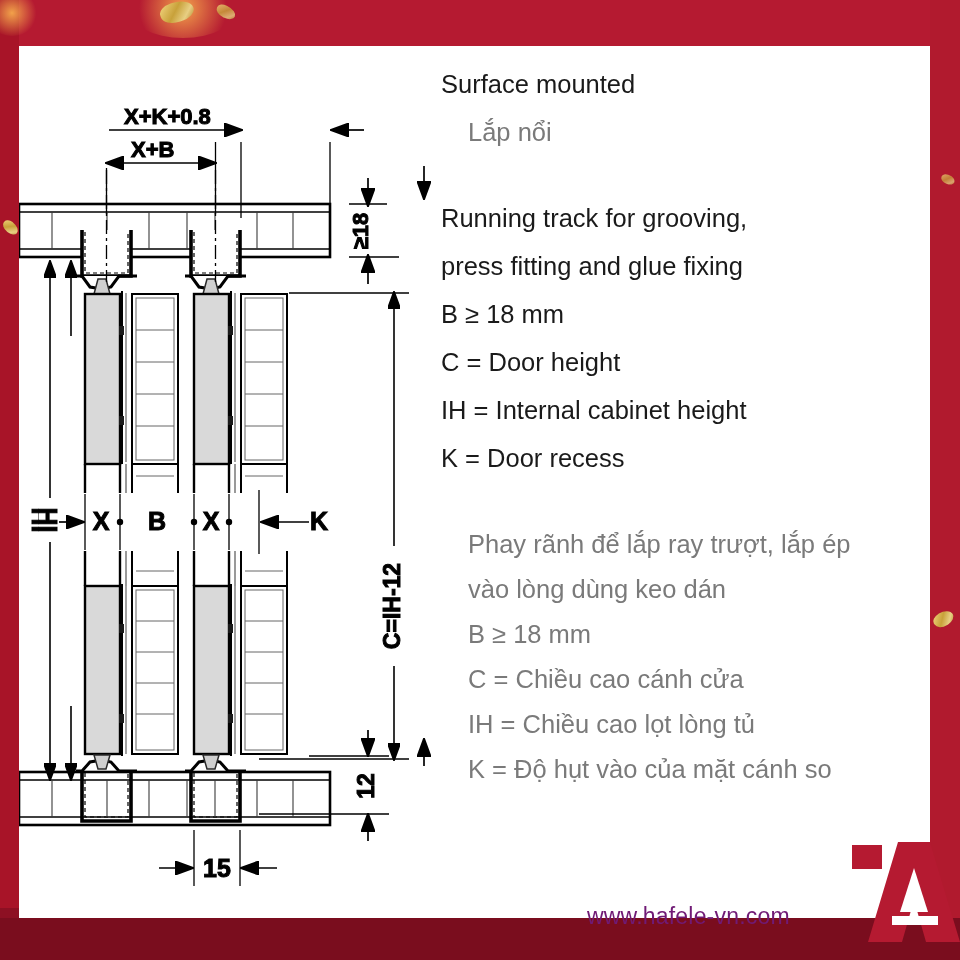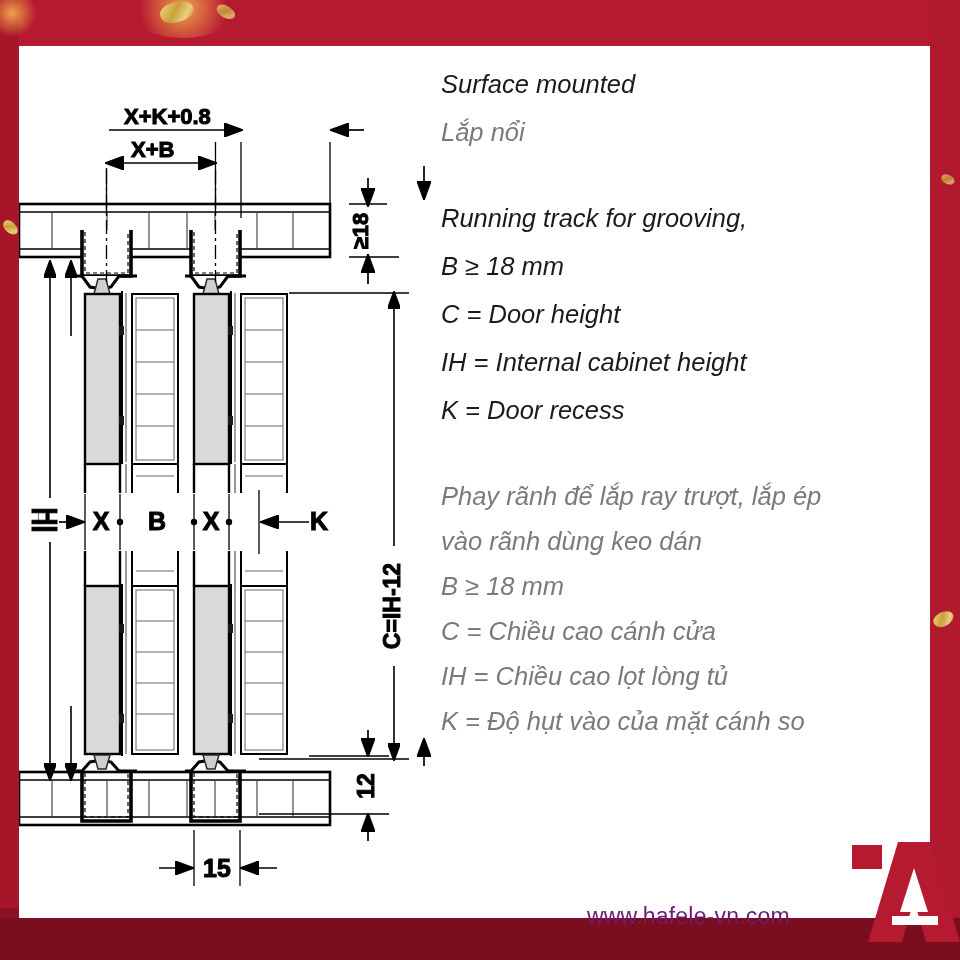--- a/index.html
+++ b/index.html
@@ -22,22 +22,22 @@
   .confetti{position:absolute;border-radius:40% 55% 45% 50%;
             background:linear-gradient(135deg,#f3d680 0%,#c8a13a 45%,#e8cf83 75%,#b5892c 100%);}
   .glow{position:absolute;border-radius:50%;
         background:radial-gradient(circle,rgba(255,186,80,.85) 0%,rgba(214,60,55,0) 70%);}
 
   
   .canvas{position:absolute;left:19px;top:46px;width:911px;height:872px;background:#fff;}
 
   
   .textcol{position:absolute;left:441px;top:72px;width:500px;}
-  .t-line{font-size:25.5px;line-height:1.0;color:#1a1a1a;white-space:nowrap;font-style:italic;}
-  .t-line.grey{color:#7a7a7a;}
+  .t-line{font-size:25.5px;line-height:1.0;color:#1a1a1a;white-space:nowrap;}
+  .t-line.grey{color:#7a7a7a;margin-left:27px;}
   .t-gap-lg{height:38px;}
   .t-row{height:48px;display:flex;align-items:flex-start;}
   .t-row-tight{height:45px;display:flex;align-items:flex-start;}
   .t-indent{padding-left:40px;}
 
   .weburl{position:absolute;left:587px;top:903px;font-size:23px;color:#701a75;
           letter-spacing:.2px;white-space:nowrap;}
 
   
   .logo{position:absolute;left:852px;top:842px;width:108px;height:100px;overflow:hidden;}
@@ -319,39 +319,42 @@
     <div class="t-row">
       <span class="t-line grey">Lắp nổi</span>
     </div>
 
     <div class="t-gap-lg"></div>
 
     <div class="t-row">
       <span class="t-line">Running track for grooving,</span>
     </div>
     <div class="t-row">
+      <span class="t-line">press fitting and glue fixing</span>
+    </div>
+    <div class="t-row">
       <span class="t-line">B ≥ 18 mm</span>
     </div>
     <div class="t-row">
       <span class="t-line">C = Door height</span>
     </div>
     <div class="t-row">
       <span class="t-line">IH = Internal cabinet height</span>
     </div>
     <div class="t-row">
       <span class="t-line">K = Door recess</span>
     </div>
 
     <div class="t-gap-lg"></div>
 
     <div class="t-row-tight">
       <span class="t-line grey">Phay rãnh để lắp ray trượt, lắp ép</span>
     </div>
     <div class="t-row-tight">
-      <span class="t-line grey">vào rãnh dùng keo dán</span>
+      <span class="t-line grey">vào lòng dùng keo dán</span>
     </div>
     <div class="t-row-tight">
       <span class="t-line grey">B ≥ 18 mm</span>
     </div>
     <div class="t-row-tight">
       <span class="t-line grey">C = Chiều cao cánh cửa</span>
     </div>
     <div class="t-row-tight">
       <span class="t-line grey">IH = Chiều cao lọt lòng tủ</span>
     </div>

